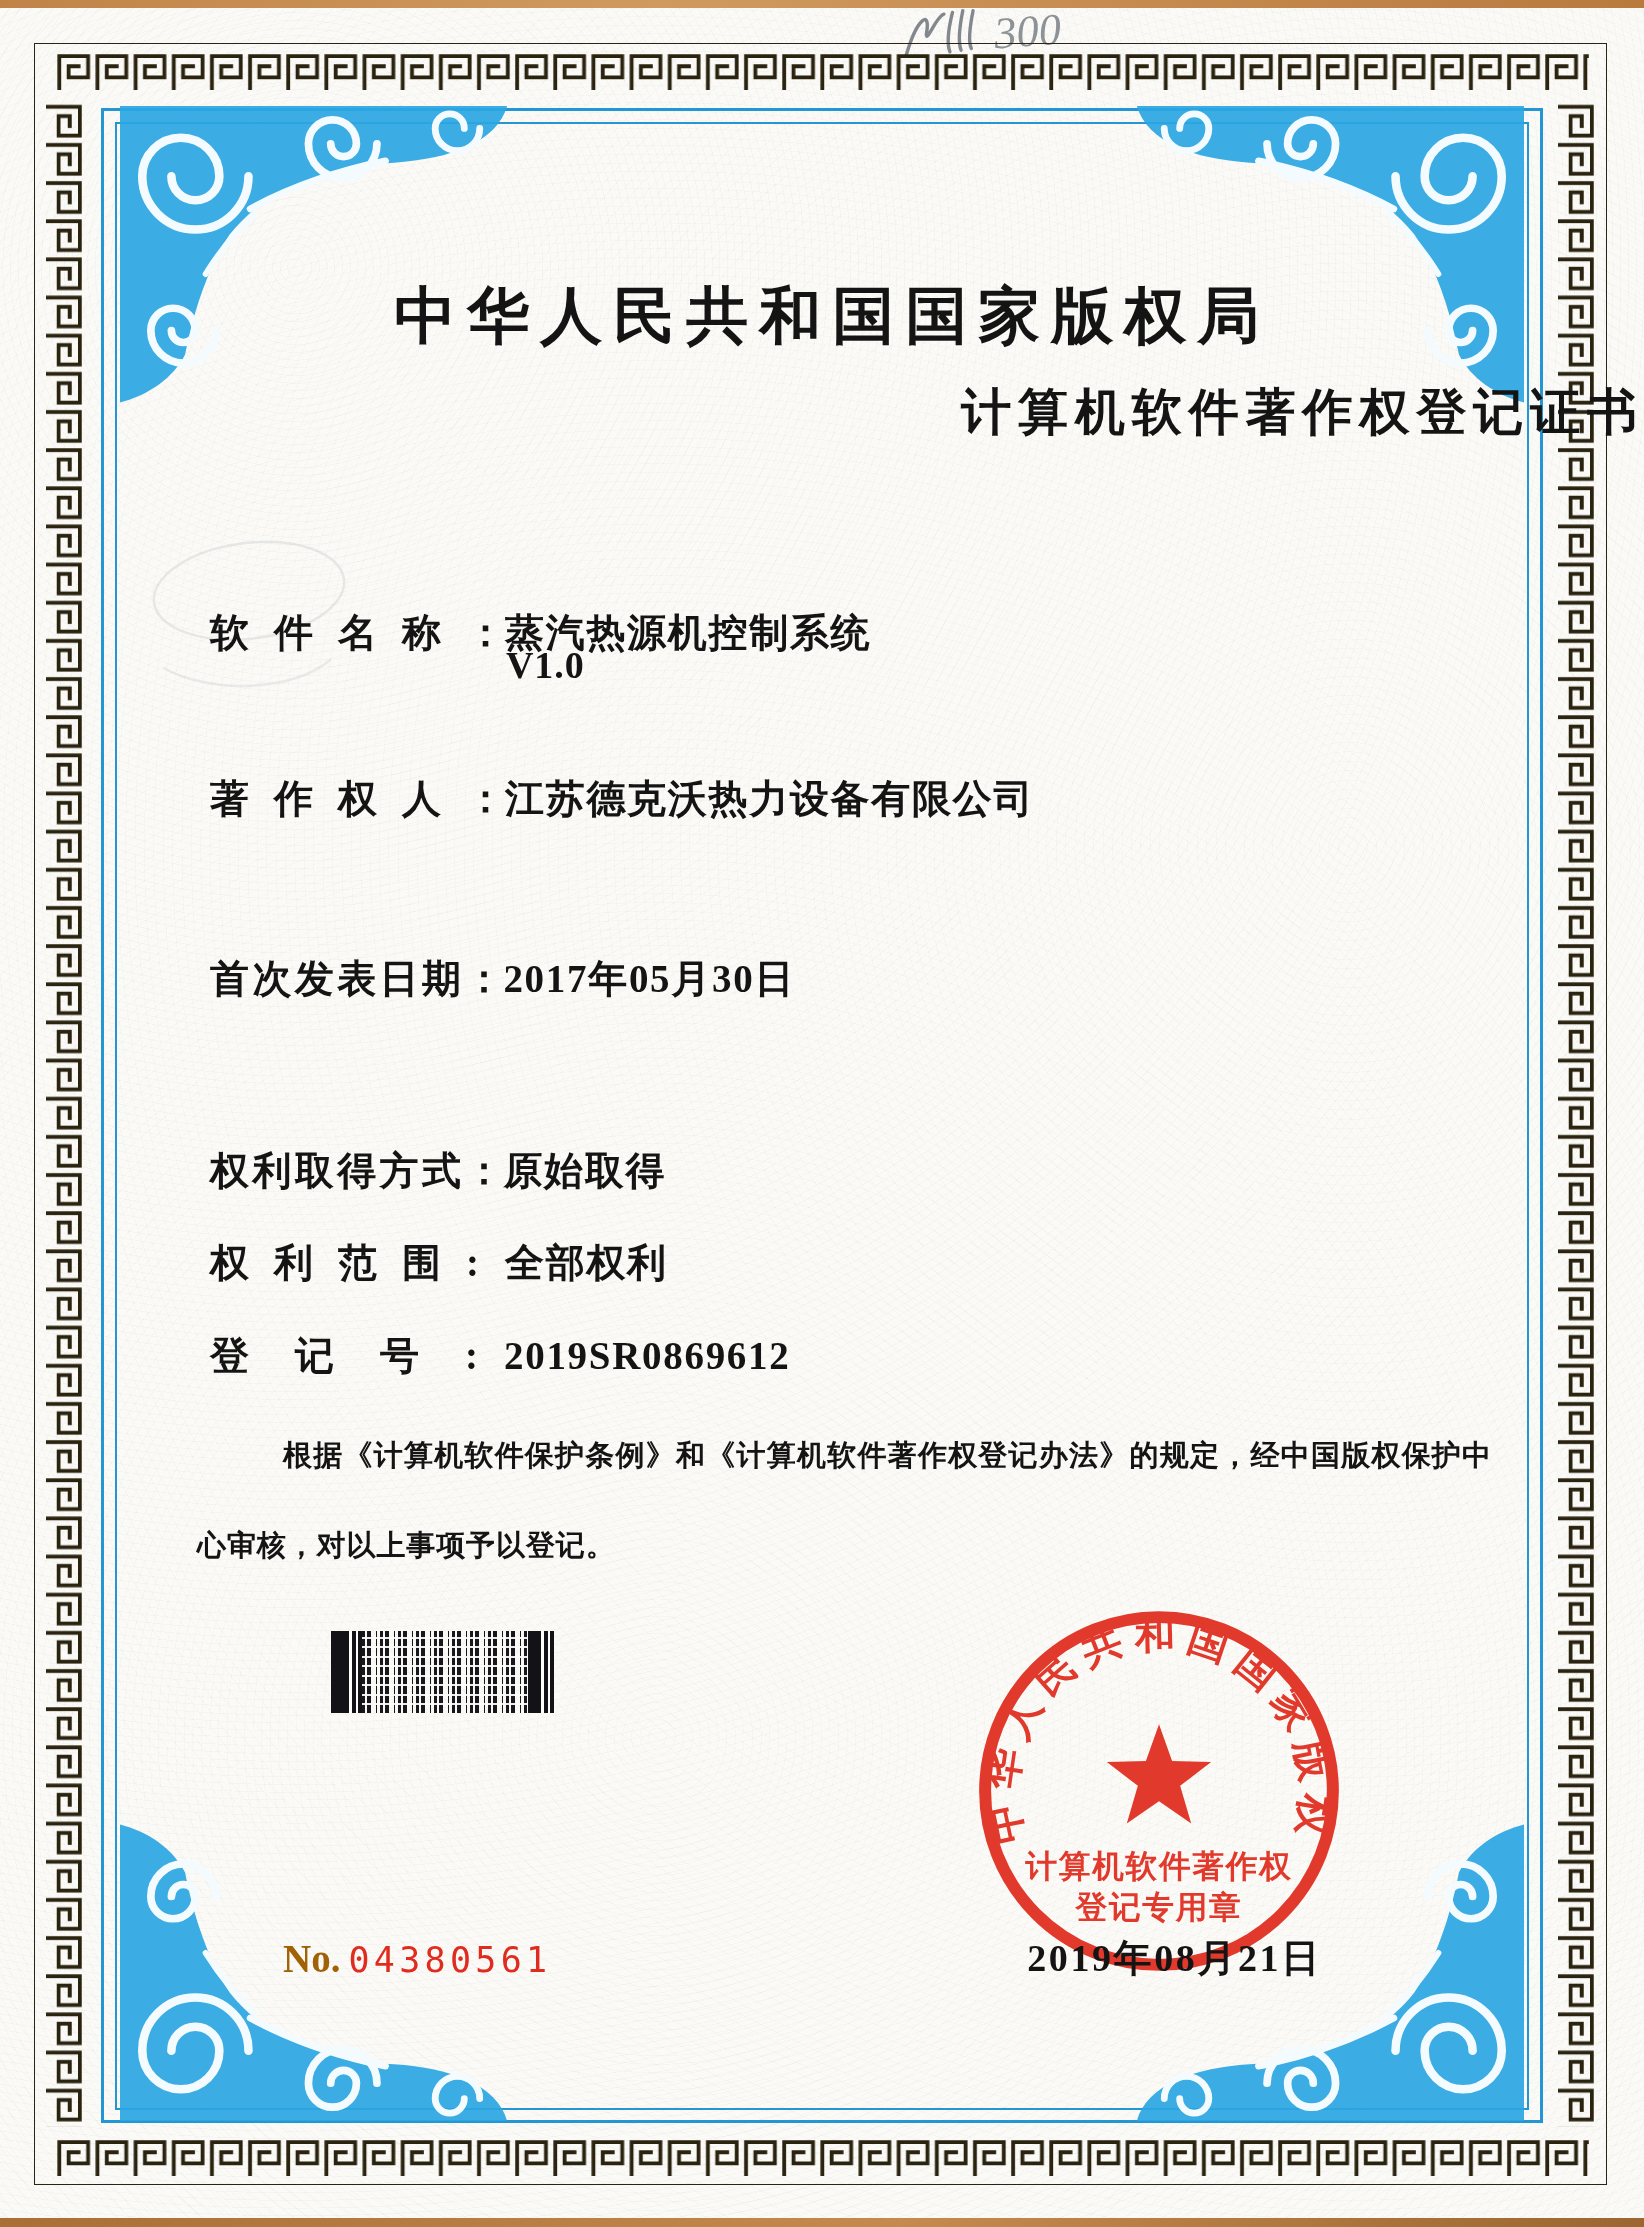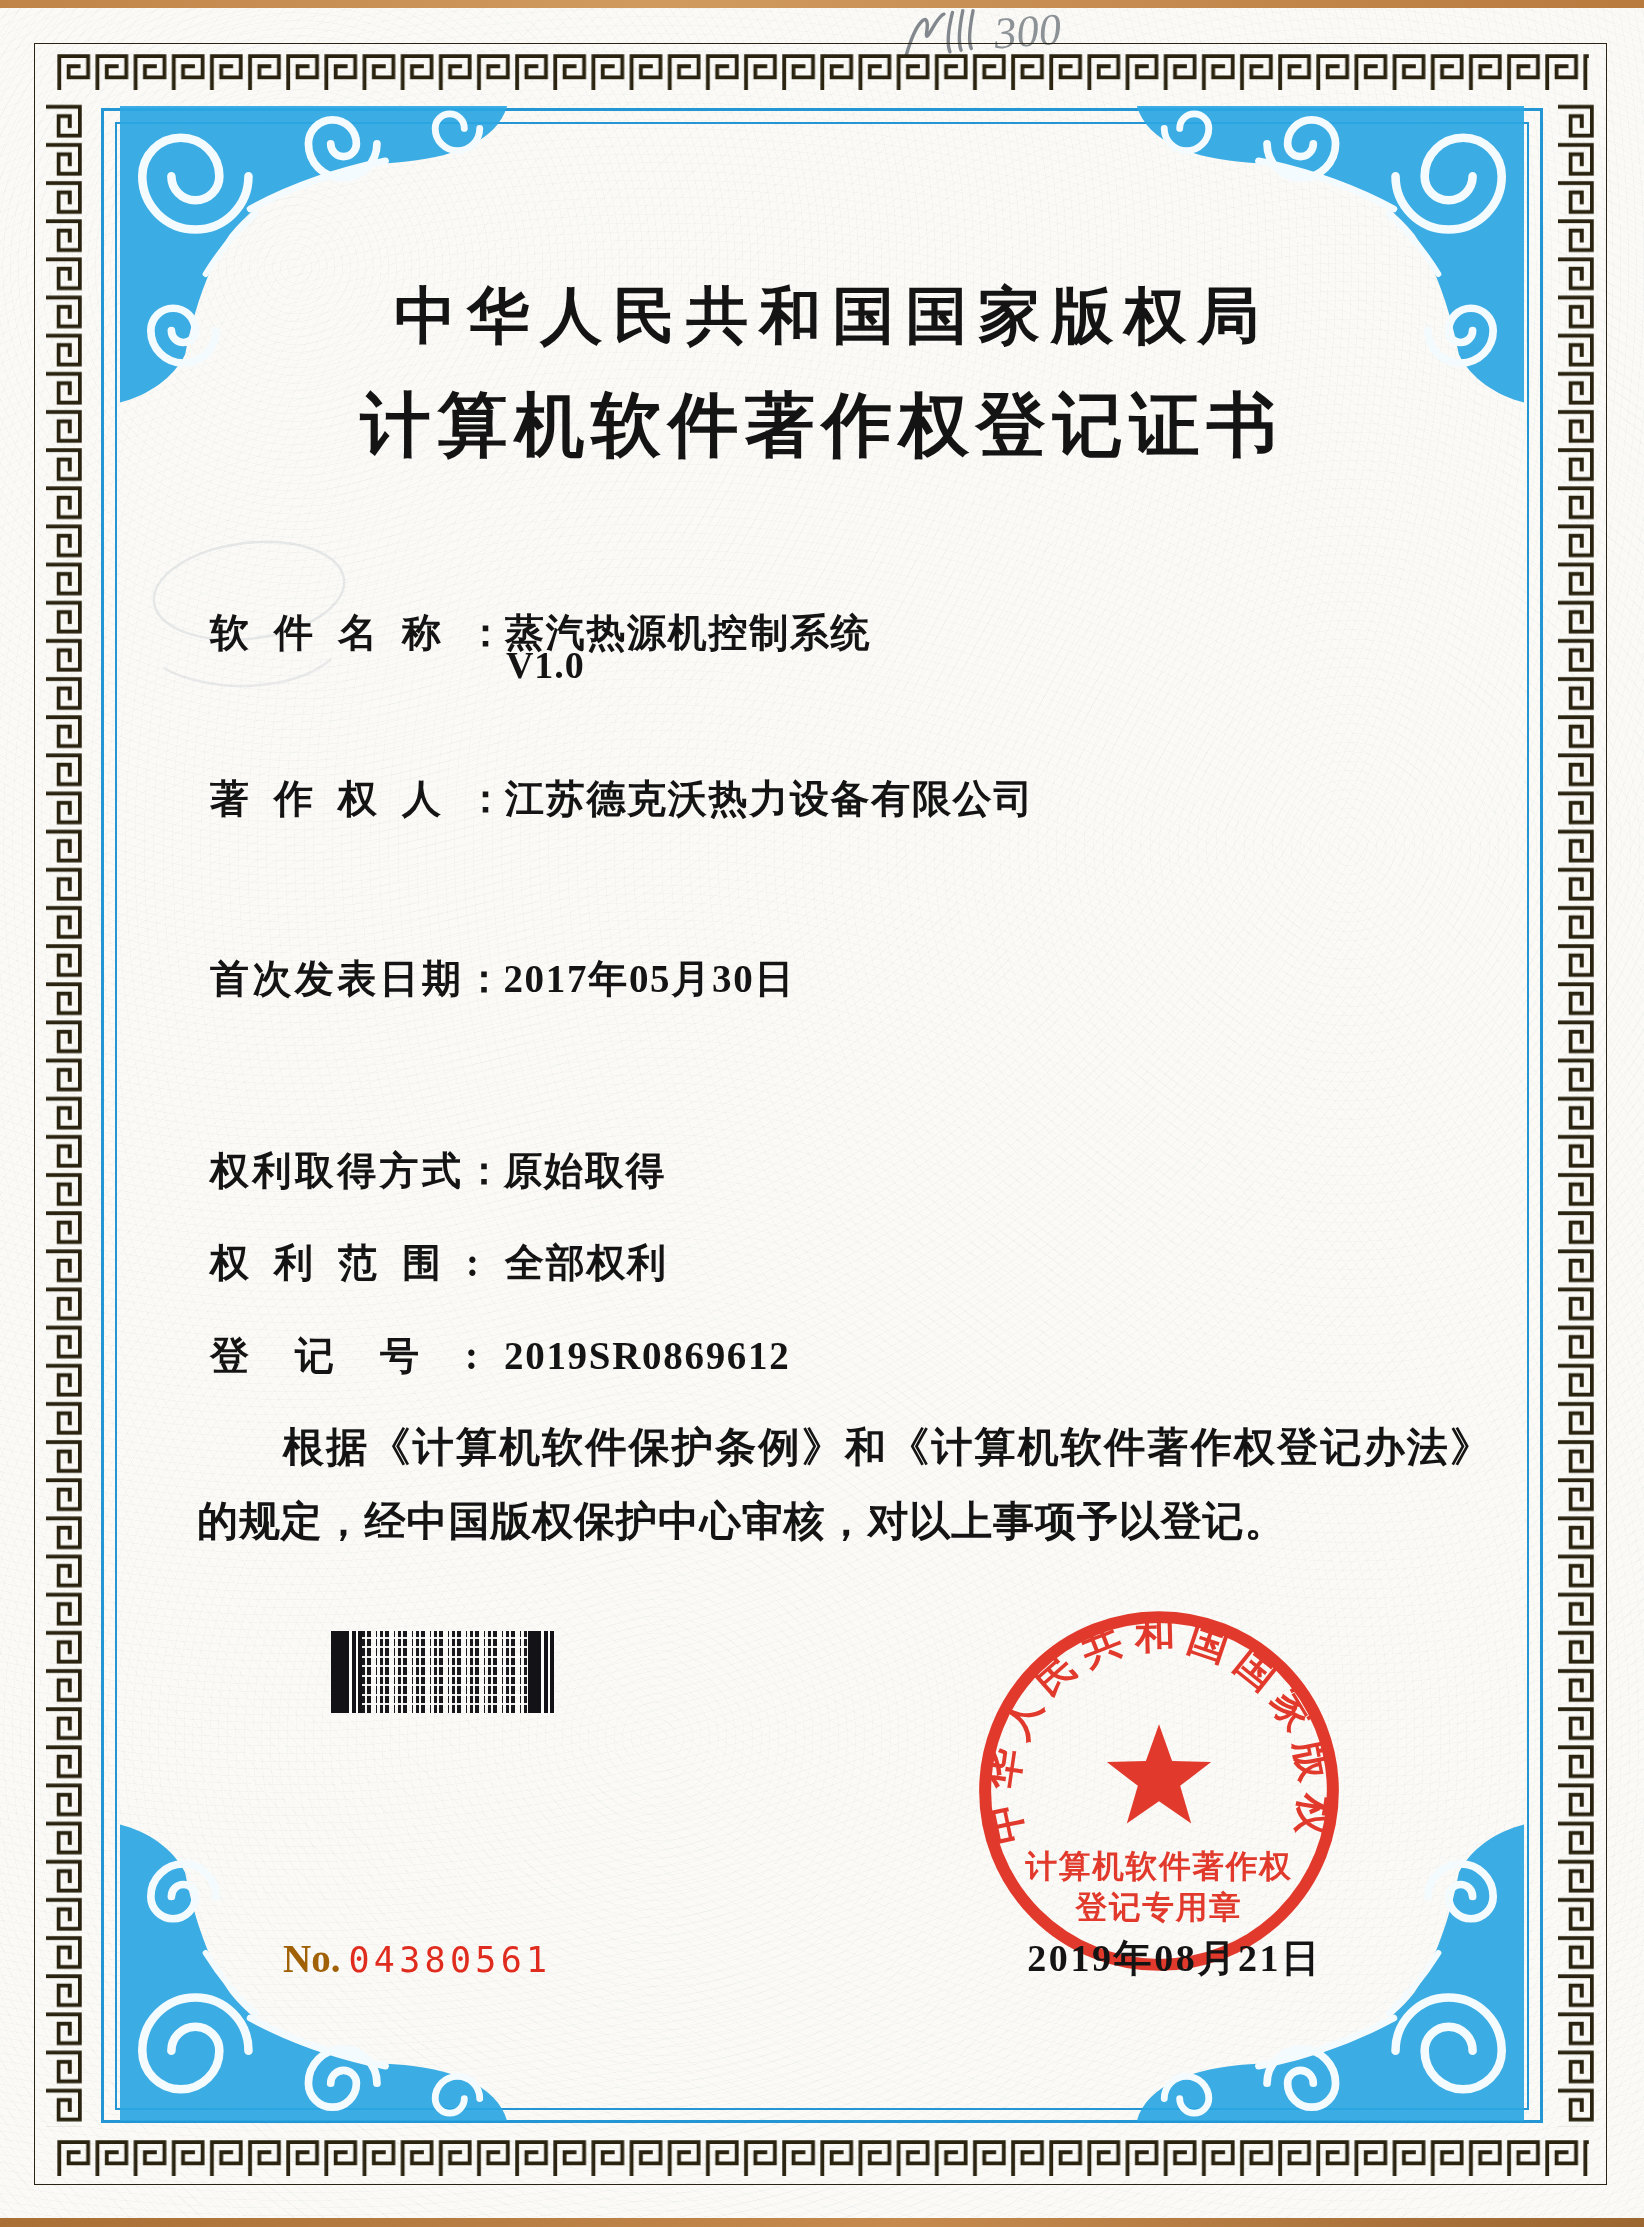--- a/index.html
+++ b/index.html
@@ -35,35 +35,35 @@
   .frame-outer{left:101px;top:108px;width:1442px;height:2015px;border-width:3.4px;}
   .frame-inner{left:115px;top:122px;width:1414px;height:1988px;border-width:2.6px;}
 
   .flourish{position:absolute;width:394px;height:300px;}
   .fl-tr{transform:scaleX(-1);}
   .fl-bl{transform:scaleY(-1);}
   .fl-br{transform:scale(-1,-1);}
 
   .authority{position:absolute;left:0;top:274px;width:100%;text-align:center;
     font-size:62px;font-weight:bold;letter-spacing:11px;transform:translateX(10.3px);white-space:nowrap;}
-  .cert-title{position:absolute;left:0;top:379px;width:100%;text-align:center;
-    font-size:70px;font-weight:bold;letter-spacing:6.9px;white-space:nowrap;}
+  .cert-title{position:absolute;left:0;top:379px;width:100%;text-align:right;
+    font-size:50px;font-weight:bold;letter-spacing:6.9px;white-space:nowrap;}
   .cert-no{position:absolute;left:932px;top:502px;font-size:29px;font-weight:bold;white-space:nowrap;}
   .cert-no .lbl{margin-right:39px;}
 
   .row{position:absolute;left:210px;white-space:nowrap;font-size:39px;font-weight:bold;margin-top:13px;}
   .row .colon{display:inline-block;width:39px;}
   .row .val{letter-spacing:1.7px;}
   .sp4{letter-spacing:25px;}
   .sp6{letter-spacing:3.4px;}
   .sp3{letter-spacing:46px;}
   .version{position:absolute;left:506px;top:643px;font-size:38px;font-weight:bold;letter-spacing:0.9px;}
 
   .paragraph{position:absolute;left:197px;top:1410px;width:1295px;
-    font-size:41px;font-weight:bold;line-height:74px;letter-spacing:0.9px;text-indent:86px;text-align:justify;}
+    font-size:29px;font-weight:bold;line-height:90px;letter-spacing:0.9px;text-indent:86px;text-align:justify;}
 
   .barcode{position:absolute;left:331px;top:1631px;width:223px;height:82px;display:flex;}
   .bc-start{width:31px;height:100%;
     background:linear-gradient(90deg,#131317 0 18px,#fdfdfb 18px 21.4px,#131317 21.4px 25px,#fdfdfb 25px 27.4px,#131317 27.4px 31px);}
   .bc-mid{flex:1;height:100%;
     background-image:
       repeating-linear-gradient(0deg, transparent 0 7.7px, rgba(253,253,251,.92) 7.7px 10.3px, transparent 10.3px 17px, rgba(253,253,251,.92) 17px 19px),
       repeating-linear-gradient(90deg,#17171c 0 3.4px,transparent 3.4px 5.1px,#17171c 5.1px 9.4px,transparent 9.4px 13.7px,#17171c 13.7px 15.4px,transparent 15.4px 18px);}
   .bc-stop{width:26px;height:100%;
     background:linear-gradient(90deg,#131317 0 13px,#fdfdfb 13px 16.3px,#131317 16.3px 20px,#fdfdfb 20px 22px,#131317 22px 26px);}

